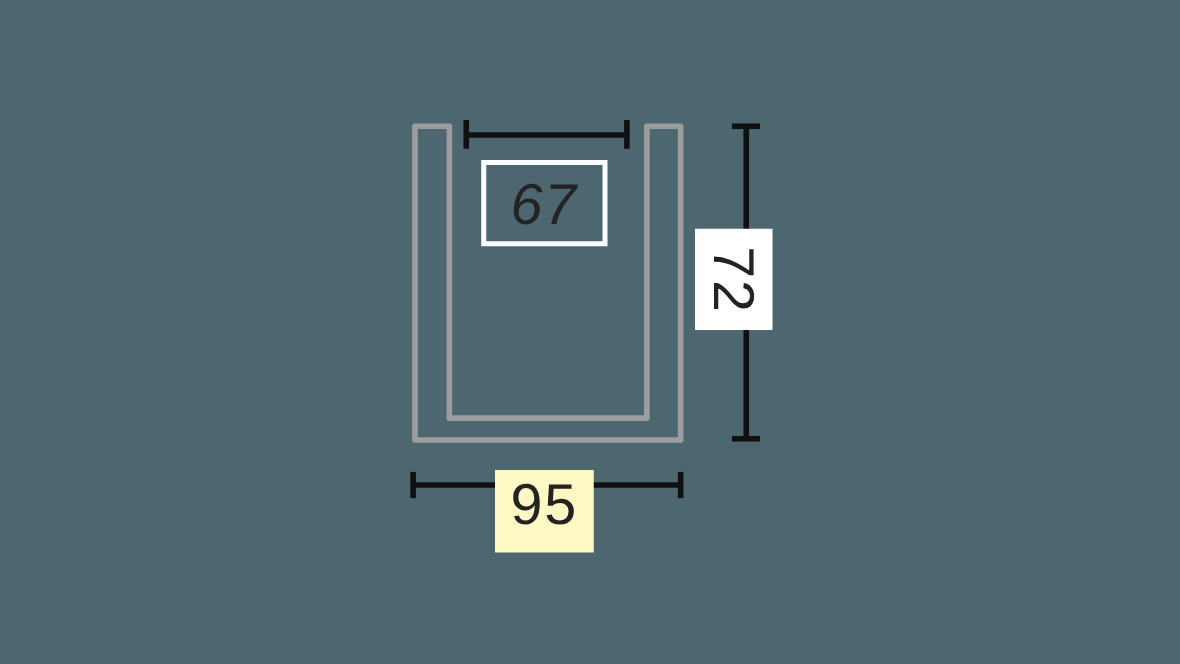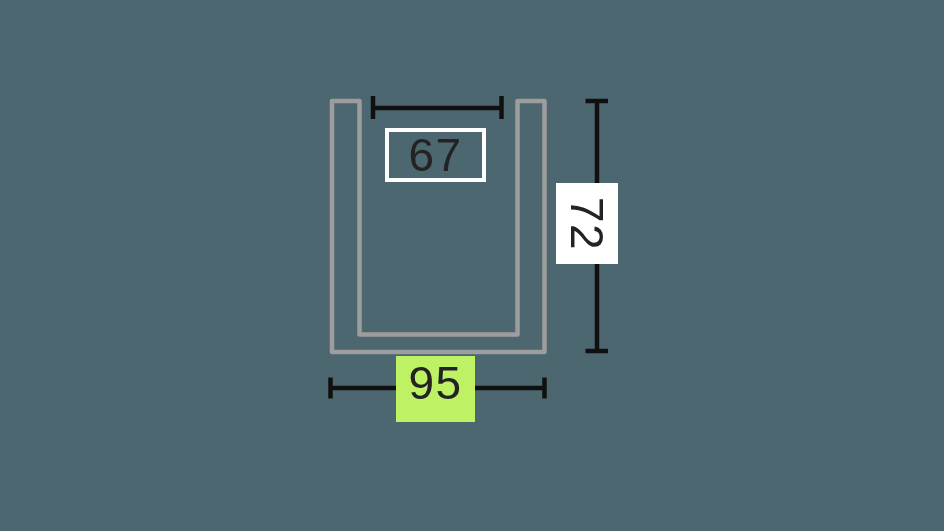--- a/index.html
+++ b/index.html
@@ -30,39 +30,40 @@
     font-weight: 300;
     letter-spacing: 1.5px;
     line-height: 1;
     box-sizing: border-box;
     user-select: none;
   }
   .label-inner-width {
     left: 385px;
     top: 128px;
     width: 101px;
-    height: 54px;
+    height: 69px;
     border: 4.5px solid #ffffff;
+    font-style: italic;
   }
   .label-depth {
     left: 556px;
     top: 183px;
     width: 62px;
     height: 81px;
     background: #ffffff;
   }
   .label-depth .rot {
     transform: rotate(90deg);
   }
   .label-outer-width {
     left: 396px;
-    top: 356px;
+    top: 376px;
     width: 79px;
     height: 66px;
-    background: #bef264;
+    background: #fef9c3;
     align-items: flex-start;
     padding-top: 4px;
   }
 </style>
 </head>
 <body>
 
 <div class="stage">
 
   <svg width="944" height="531" viewBox="0 0 944 531">

